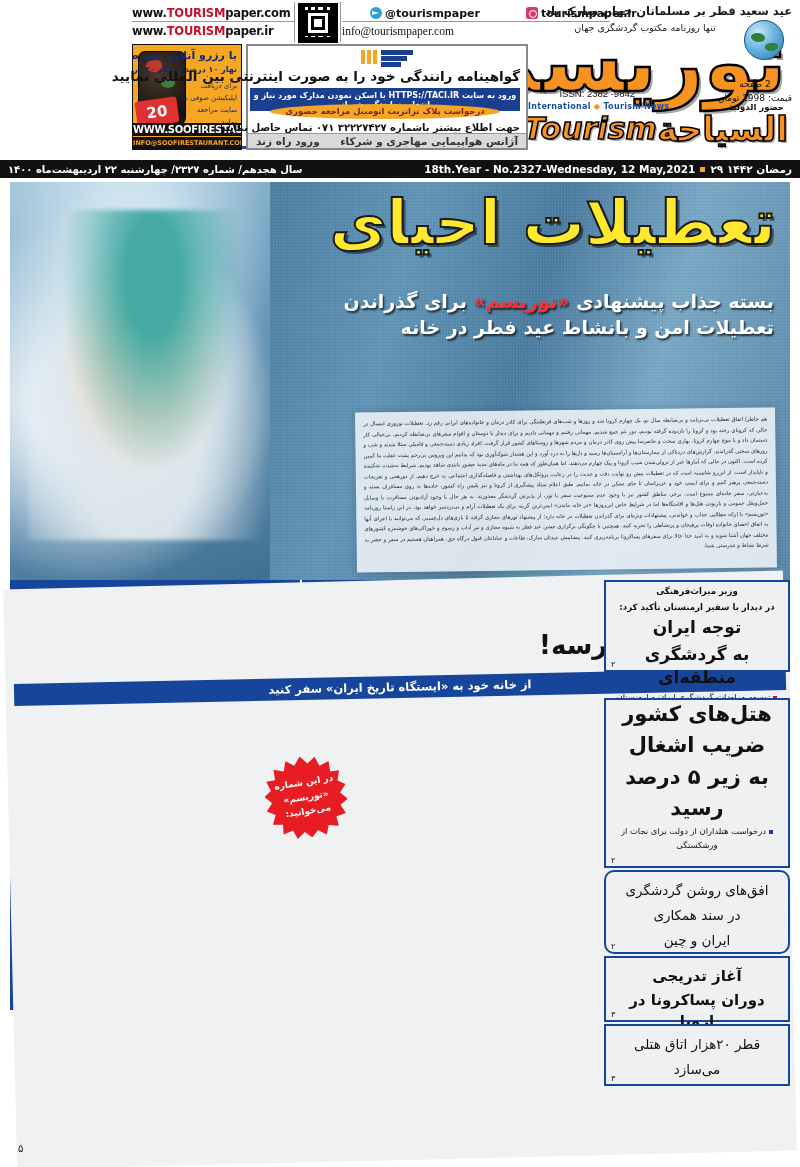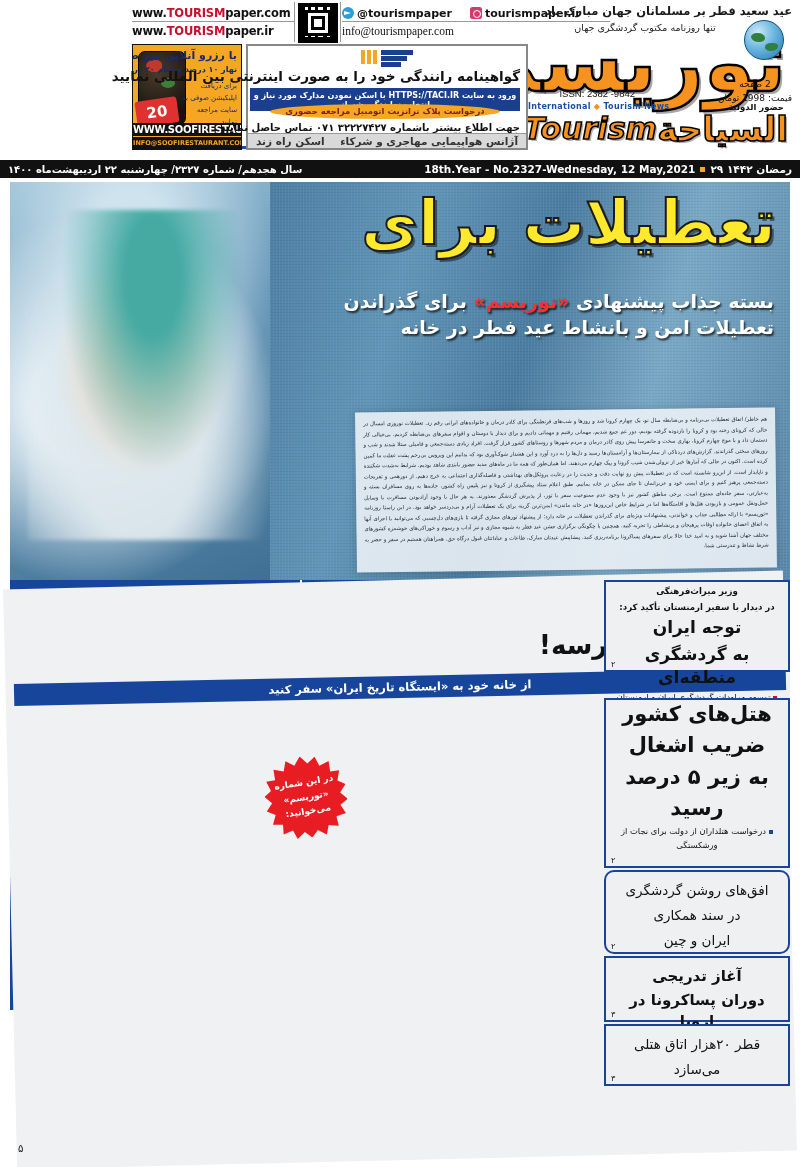--- a/index.html
+++ b/index.html
@@ -35,21 +35,21 @@
   .qr::after{
     content:""; position:absolute; inset:6px; background:#fff;
     box-shadow: inset 0 0 0 3px #000, inset 0 0 0 6px #fff, inset 0 0 0 9px #000;
   }
 
   .mh-social {
     position: absolute; left: 216px; top: 4px; width: 270px; height: 36px;
     display:flex; flex-direction:column; justify-content:space-around; direction: ltr;
   }
   .soc-row { display:flex; align-items:center; gap:4px; }
-  .soc-chip { display:flex; align-items:center; gap:3px; margin-right:14px; }
+  .soc-chip { display:flex; align-items:center; gap:3px; margin-right:14px;margin-left:28px; }
   .ic { width:12px; height:12px; border-radius:2.5px; display:inline-block; position:relative; flex:none; }
   .ic-tg { background:#2aa0da; border-radius:50%; }
   .ic-tg::after{ content:""; position:absolute; left:2.2px; top:3.6px; width:0; height:0;
       border-left:7px solid #fff; border-top:2px solid transparent; border-bottom:2px solid transparent; }
   .ic-ig { background: #d63a6a; }
   .ic-ig::after{ content:""; position:absolute; left:3px; top:3px; width:6px; height:6px; border:1.4px solid #fff; border-radius:50%; }
   .soc-t { font-size:11px; font-weight:bold; color:#111; white-space:nowrap; }
   .mh-email { font-size:11.5px; color:#111; white-space:nowrap; font-family:"Liberation Serif", serif; }
   .mh-sep2 { position:absolute; left:216px; top:21px; width:268px; height:1px; background:#999; }
   .mh-vline{ position:absolute; left:214px; top:2px; width:1px; height:40px; background:#999; }
@@ -414,38 +414,38 @@
           <b></b>
           <b></b>
           <b></b>
       </div>
       <div class="ac-h">گواهینامه رانندگی خود را به صورت اینترنتی بین المللی نمایید</div>
       <div class="ac-blue">ورود به سایت HTTPS://TACI.IR با اسکن نمودن مدارک مورد نیاز و انتخاب نمایندگی شیراز</div>
       <div class="ac-oval">درخواست پلاک ترانزیت اتومبیل مراجعه حضوری</div>
       <div class="ac-tel">جهت اطلاع بیشتر باشماره ۳۲۲۲۷۴۲۷ ۰۷۱ تماس حاصل نمایید</div>
       <div class="ac-foot">
         <span>آژانس هواپیمایی مهاجری و شرکاء</span>
-        <span>اسکن راه زند</span>
+        <span>ورود راه زند</span>
       </div>
     </div>
   </div>
 
   <div class="datebar">
     <div class="date-en">
       <span>18th.Year - No.2327-Wednesday, 12 May,2021</span>
       <span class="sq"></span>
       <span>۲۹ رمضان ۱۴۴۲</span>
     </div>
     <div class="date-fa">سال هجدهم/ شماره ۲۳۲۷/ چهارشنبه ۲۲ اردیبهشت‌ماه ۱۴۰۰</div>
   </div>
 
   <div class="hero">
     <div class="hero-photo"></div>
     <div class="hero-denim"></div>
-    <div class="hero-title">تعطیلات برای</div>
+    <div class="hero-title">تعطیلات احیای</div>
     <div class="hero-sub1">
       <span>بسته جذاب پیشنهادی </span><span class="rd">«توریسم»</span><span> برای گذراندن</span>
     </div>
     <div class="hero-sub2">تعطیلات امن و بانشاط عید فطر در خانه</div>
     <div class="hero-body">هم خاطر/ اتفاق تعطیلات بی‌برنامه و بی‌ضابطه سال نو، یک چهارم کرونا شد و روزها و شب‌های قرنطینگی برای کادر درمان و خانواده‌های ایرانی رقم زد. تعطیلات نوروزی امسال در حالی که کرونای رخنه بود و کرونا را نازدوده گرفته بودیم، دور غم جمع شدیم، مهمانی رفتیم و مهمانی دادیم و برای دیدار با دوستان و اقوام سفرهای بی‌ضابطه کردیم. بی‌خیالی کار دستمان داد و با موج چهارم کرونا، بهاری سخت و جانفرسا پیش روی کادر درمان و مردم شهرها و روستاهای کشور قرار گرفت. افراد زیادی دسته‌جمعی و فامیلی مبتلا شدند و شب و روزهای سختی گذراندند. گزارش‌های دردناکی از بیمارستان‌ها و آرامستان‌ها رسید و دل‌ها را به درد آورد و این هشدار شوک‌آوری بود که بدانیم این ویروس بی‌رحم پشت غفلت ما کمین کرده است. اکنون در حالی که آمارها خبر از نزولی‌شدن شیب کرونا و پیک چهارم می‌دهند. اما همان‌طور که همه ما در ماه‌های مدید حضور یابندی شاهد بودیم. شرایط به‌شدت شکننده و ناپایدار است. از این‌رو شایسته است که در تعطیلات پیش رو نهایت دقت و جدیت را در رعایت پروتکل‌های بهداشتی و فاصله‌گذاری اجتماعی به خرج دهیم. از دورهمی و تفریحات دسته‌جمعی پرهیز کنیم و برای ایمنی خود و عزیزانمان تا جای ممکن در خانه بمانیم. طبق اعلام ستاد پیشگیری از کرونا و نیز پلیس راه کشور، جاده‌ها به روی مسافران بسته و به‌عبارتی، سفر جاده‌ای ممنوع است. برخی مناطق کشور نیز با وجود عدم ممنوعیت سفر با تور، از پذیرش گردشگر معذورند. به هر حال با وجود آزادبودن مسافرت با وسایل حمل‌ونقل عمومی و بازبودن هتل‌ها و اقامتگاه‌ها اما در شرایط خاص این‌روزها «در خانه ماندن» ایمن‌ترین گزینه برای یک تعطیلات آرام و بی‌دردسر خواهد بود. در این راستا روزنامه «توریسم» با ارائه مطالبی جذاب و خواندنی، پیشنهادات ویژه‌ای برای گذراندن تعطیلات در خانه دارد؛ از پیشنهاد تورهای مجازی گرفته تا بازی‌های دل‌چسبی که می‌توانید با اجرای آنها به اتفاق اعضای خانواده اوقات پرهیجان و پرنشاطی را تجربه کنید. همچنین با چگونگی برگزاری جشن عید فطر به شیوه مجازی و نیز آداب و رسوم و خوراکی‌های خوشمزه کشورهای مختلف جهان آشنا شوید و به امید خدا حالا برای سفرهای پساکرونا برنامه‌ریزی کنید. پیشاپیش عیدتان مبارک، طاعات و عباداتتان قبول درگاه حق. همراهتان هستیم در سفر و حضر به شرط نشاط و تندرستی شما.</div>
   </div>
 
   <div class="grid">
 
     <div class="panel p-food">

